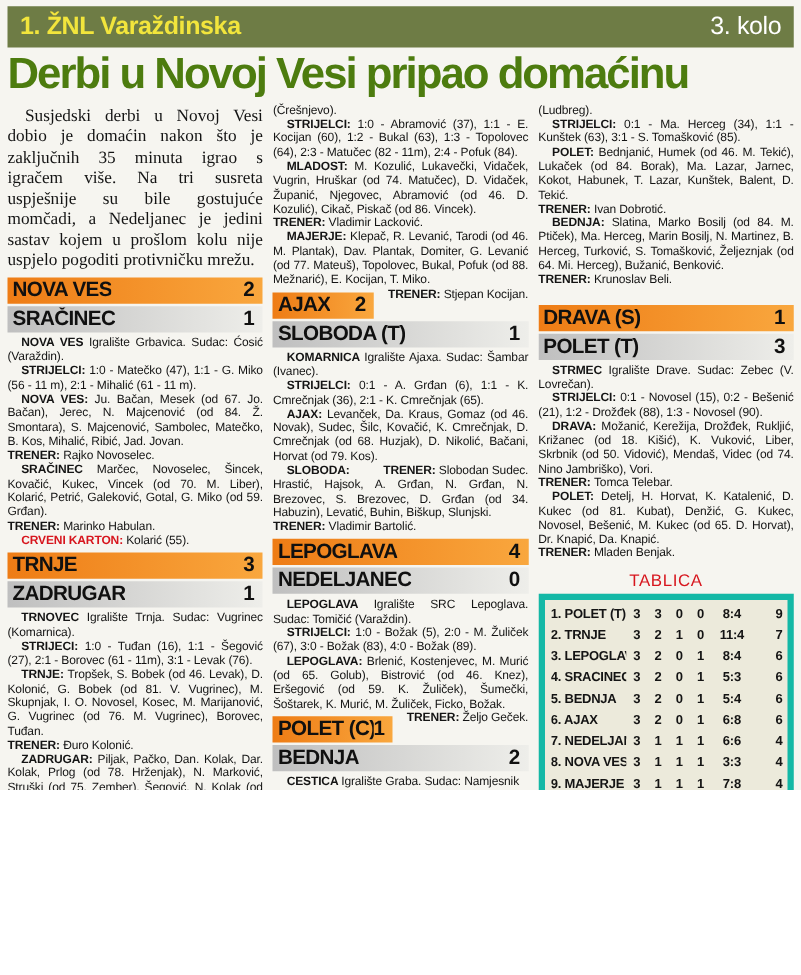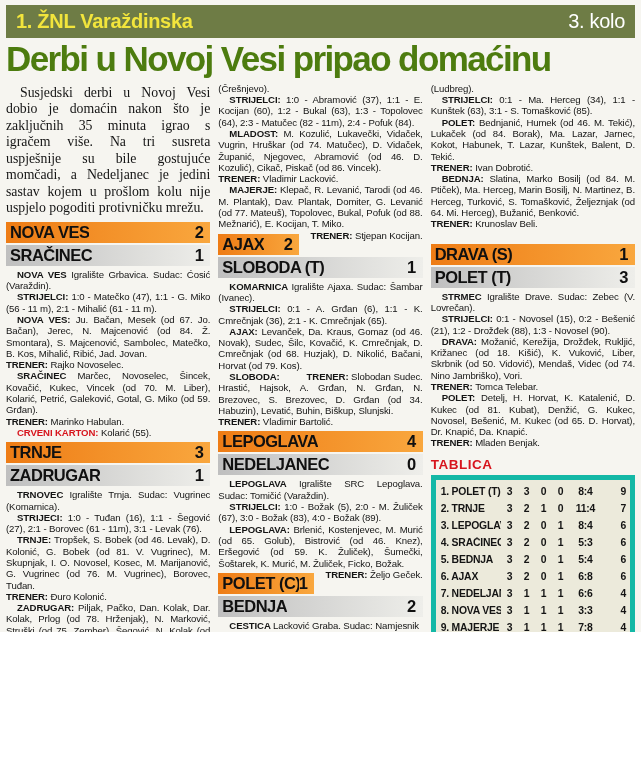--- a/index.html
+++ b/index.html
@@ -39,21 +39,21 @@
   .bar{
     height:21px;display:flex;align-items:center;justify-content:space-between;
     padding:0 7px 0 4px;margin-bottom:2px;
     font-weight:bold;font-size:16.5px;letter-spacing:-0.5px;color:#101010;
   }
   .bar.home{background:linear-gradient(90deg,#ee7c15,#f9a73e);}
   .bar.away{background:linear-gradient(90deg,#bfbfbf,#eeeeea);}
   .bar .tname{white-space:nowrap;overflow:hidden;}
   .gap-before{margin-top:14px;}
   .tablica-title{
-    color:#d7151d;font-weight:bold;font-size:13.5px;
+    color:#d7151d;font-weight:normal;font-size:13.5px;text-align:center;
     letter-spacing:0.5px;margin:8px 0 3px;
   }
   .standings{
     background:#eceadb;border:5px solid #14b8a6;padding:3px 4px 4px 5px;
   }
   .srow{display:flex;align-items:center;height:17px;font-weight:bold;font-size:10.4px;letter-spacing:-0.2px;}
   .srow .team{flex:1;white-space:nowrap;overflow:hidden;}
   .srow .c{width:17px;text-align:center;}
   .srow .g{width:33px;text-align:center;}
   .srow .pts{width:24px;text-align:right;}
@@ -152,21 +152,21 @@
         <div class="scorebox">
           <div class="bar home">
             <span class="tname">POLET (C)</span>
             <span class="tscore">1</span>
           </div>
           <div class="bar away">
             <span class="tname">BEDNJA</span>
             <span class="tscore">2</span>
           </div>
         </div>
-        <p class="body venue"><span class="bld">CESTICA </span><span>Lacković Graba. Sudac: Namjesnik</span></p>
+        <p class="body venue"><span class="bld">CESTICA </span><span>Igralište Graba. Sudac: Namjesnik</span></p>
       </div>
     <div class="col">
         <p class="body cont"><span>(Ludbreg).</span></p>
         <p class="body scorers"><span class="bld">STRIJELCI: </span><span>0:1 - Ma. Herceg (34), 1:1 - Kunštek (63), 3:1 - S. Tomašković (85).</span></p>
         <p class="body lineup"><span class="bld">POLET: </span><span>Bednjanić, Humek (od 46. M. Tekić), Lukaček (od 84. Borak), Ma. Lazar, Jarnec, Kokot, Habunek, T. Lazar, Kunštek, Balent, D. Tekić.</span></p>
         <p class="body trener"><span class="bld">TRENER: </span><span>Ivan Dobrotić.</span></p>
         <p class="body lineup"><span class="bld">BEDNJA: </span><span>Slatina, Marko Bosilj (od 84. M. Ptiček), Ma. Herceg, Marin Bosilj, N. Martinez, B. Herceg, Turković, S. Tomašković, Željeznjak (od 64. Mi. Herceg), Bužanić, Benković.</span></p>
         <p class="body trener"><span class="bld">TRENER: </span><span>Krunoslav Beli.</span></p>
         <div class="scorebox gap-before">
           <div class="bar home">

